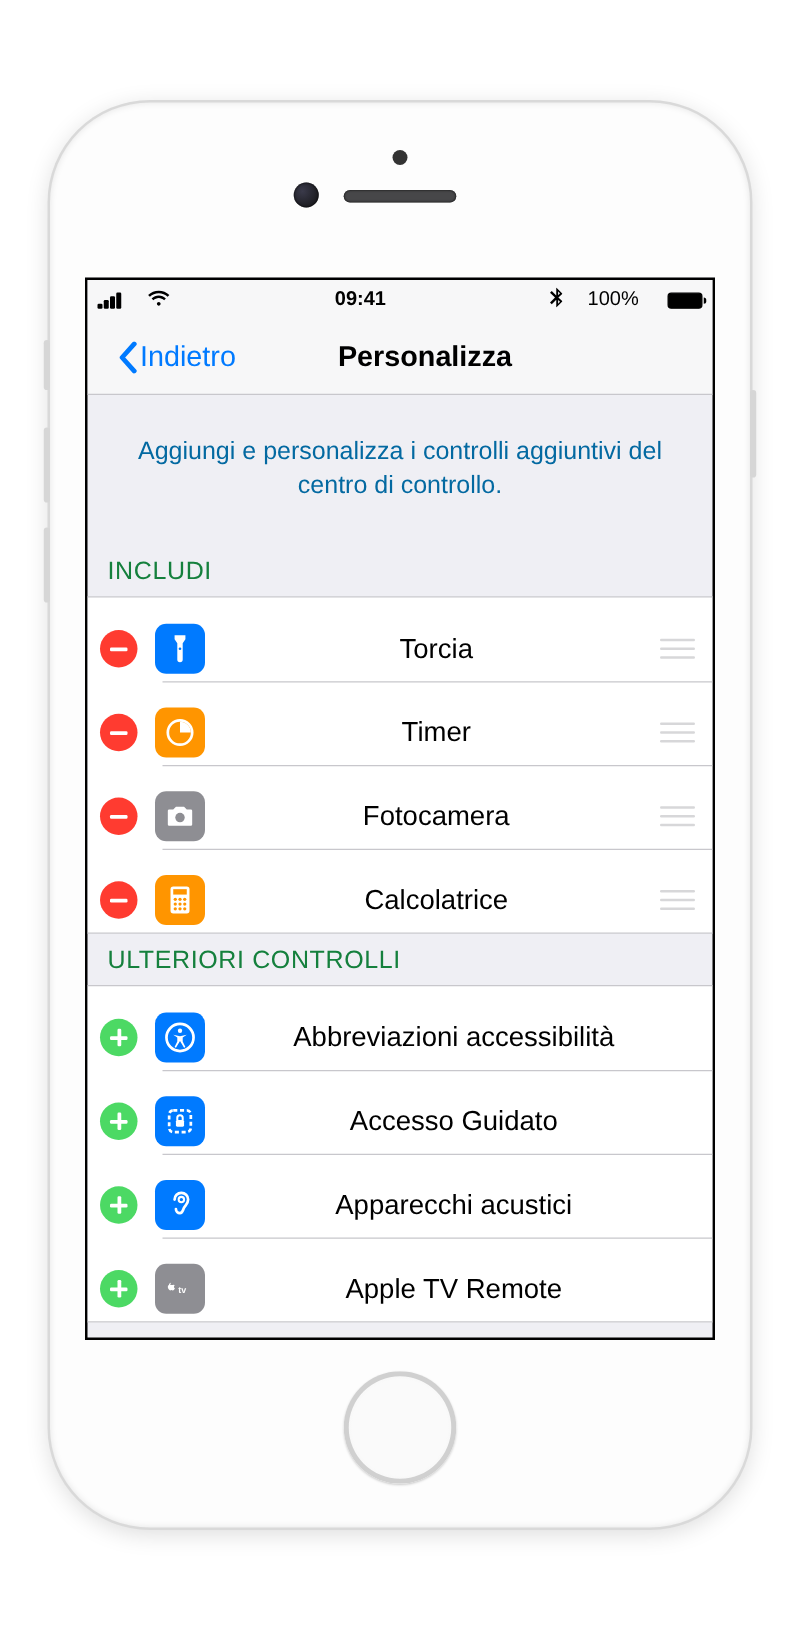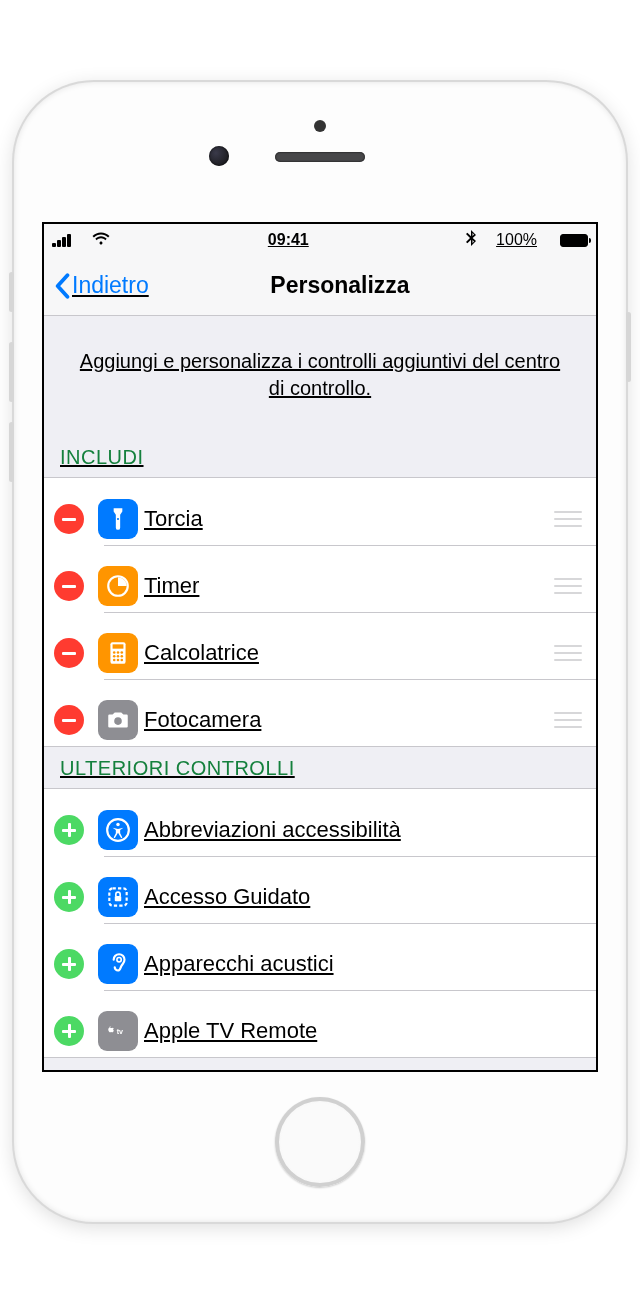--- a/index.html
+++ b/index.html
@@ -6,28 +6,27 @@
   body {
     font-family: -apple-system, "Helvetica Neue", Helvetica, Arial, sans-serif;
     background: #fff;
     width: 640px;
     height: 1304px;
     display: flex;
     align-items: center;
     justify-content: center;
   }
   .device {
-    width: 612px;
+    width: 560px;
     height: 1140px;
     background: #fdfdfd;
     border-radius: 80px;
     box-shadow: 0 0 0 2px #d9d9d9, 0 4px 20px rgba(0,0,0,0.15), inset 0 0 6px rgba(0,0,0,0.1);
     position: relative;
     padding: 140px 28px 150px 28px;
-    text-decoration: underline;
   }
   .speaker {
     position: absolute;
     top: 70px; left: 50%; transform: translateX(-50%);
     width: 90px; height: 10px;
     background: #474749;
     border-radius: 6px;
     box-shadow: inset 0 0 2px #000;
   }
   .camera {
@@ -97,59 +96,60 @@
   }
 
   
   .nav {
     height: 60px;
     background: #f7f7f8;
     border-bottom: 1px solid #c8c7cc;
     display: flex;
     align-items: center;
     position: relative;
-    padding: 0 10px;
+    padding: 0 24px;
   }
   .back {
     display: flex; align-items: center;
     color: #007aff;
     font-size: 23px;
   }
   .back svg { margin-right: 2px; }
   .nav-title {
     position:absolute; left:0; right:0; text-align:center;
     font-size: 23px; font-weight: 600; color:#000;
     pointer-events:none;
     margin-left:40px;
   }
 
   
   .intro {
     text-align: center;
     padding: 32px 28px 34px;
-    color: #000000;
+    color: #0369a1;
     font-size: 20px;
     line-height: 1.35;
   }
 
   .section-header {
     font-size: 20px;
     letter-spacing: 0.5px;
     color: #15803d;
     padding: 10px 16px 8px;
     text-transform: uppercase;
   }
 
   .list { background: #fff; border-top: 1px solid #c8c7cc; border-bottom: 1px solid #c8c7cc; }
   .row {
     display: flex;
     align-items: center;
     height: 67px;
     padding: 15px 14px 0 10px;
     position: relative;
+    text-align: center;
   }
   .row + .row::before {
     content:"";
     position:absolute; top:0; left:60px; right:0;
     height:1px; background:#c8c7cc;
   }
 
   .action-btn {
     width: 30px; height: 30px; border-radius: 50%;
     display: flex; align-items: center; justify-content: center;
@@ -259,20 +259,36 @@
 
       <div class="row">
         <div class="action-btn remove"></div>
         <div class="app-icon bg-orange">
           <svg viewBox="0 0 24 24">
               <circle cx="12" cy="12" r="9" fill="none" stroke="#fff" stroke-width="2"></circle>
               <path d="M12 12V4a8 8 0 018 8h-8z" fill="#fff"></path>
             </svg>
         </div>
         <div class="row-label">Timer</div>
+        <div class="drag">
+            <i></i>
+            <i></i>
+            <i></i>
+          </div>
+      </div>
+
+      <div class="row">
+        <div class="action-btn remove"></div>
+        <div class="app-icon bg-gray">
+          <svg viewBox="0 0 24 24">
+              <path fill="#fff" d="M4 7h3l2-2h6l2 2h3a1 1 0 011 1v10a1 1 0 01-1 1H4a1 1 0 01-1-1V8a1 1 0 011-1z"></path>
+              <circle cx="12" cy="13" r="3.5" fill="#8e8e93"></circle>
+            </svg>
+        </div>
+        <div class="row-label">Fotocamera</div>
         <div class="drag">
             <i></i>
             <i></i>
             <i></i>
           </div>
       </div>
 
       <div class="row">
         <div class="action-btn remove"></div>
         <div class="app-icon bg-orange">
@@ -290,36 +306,20 @@
               <circle cx="15.5" cy="18.5" r="1.2" fill="#ff9500"></circle>
             </svg>
         </div>
         <div class="row-label">Calcolatrice</div>
         <div class="drag">
             <i></i>
             <i></i>
             <i></i>
           </div>
       </div>
-
-      <div class="row">
-        <div class="action-btn remove"></div>
-        <div class="app-icon bg-gray">
-          <svg viewBox="0 0 24 24">
-              <path fill="#fff" d="M4 7h3l2-2h6l2 2h3a1 1 0 011 1v10a1 1 0 01-1 1H4a1 1 0 01-1-1V8a1 1 0 011-1z"></path>
-              <circle cx="12" cy="13" r="3.5" fill="#8e8e93"></circle>
-            </svg>
-        </div>
-        <div class="row-label">Fotocamera</div>
-        <div class="drag">
-            <i></i>
-            <i></i>
-            <i></i>
-          </div>
-      </div>
     </div>
 
     <div class="section-header" style="">ULTERIORI CONTROLLI</div>
     <div class="list">
 
       <div class="row">
         <div class="action-btn add"></div>
         <div class="app-icon bg-blue">
           <svg viewBox="0 0 24 24">
               <circle cx="12" cy="12" r="10" fill="none" stroke="#fff" stroke-width="2"></circle>

